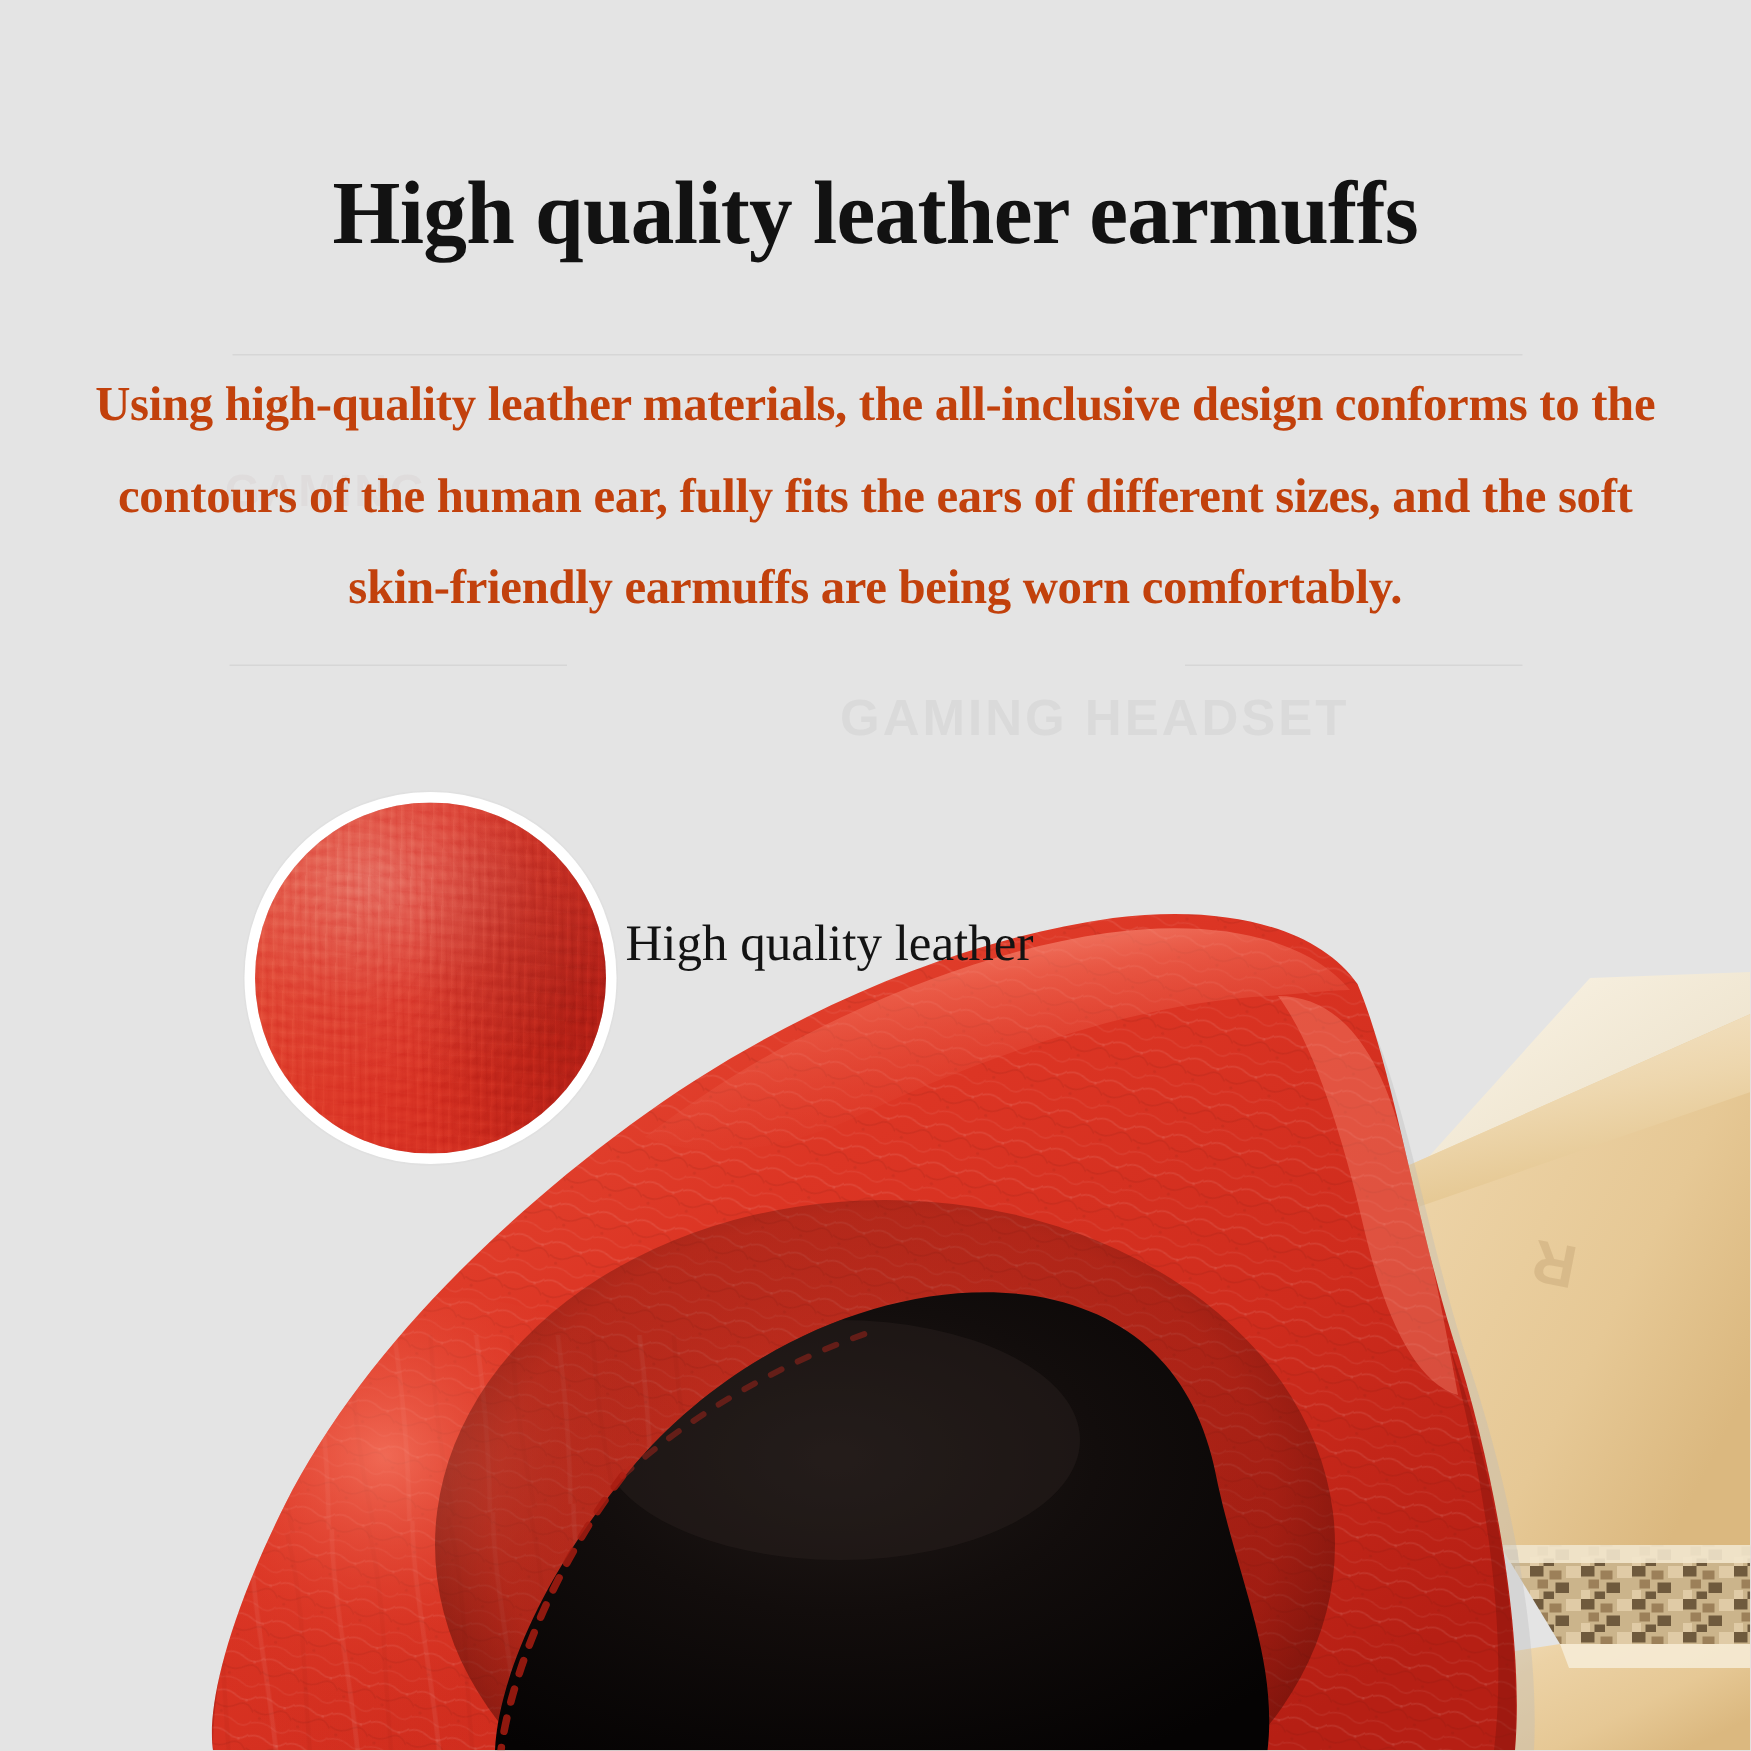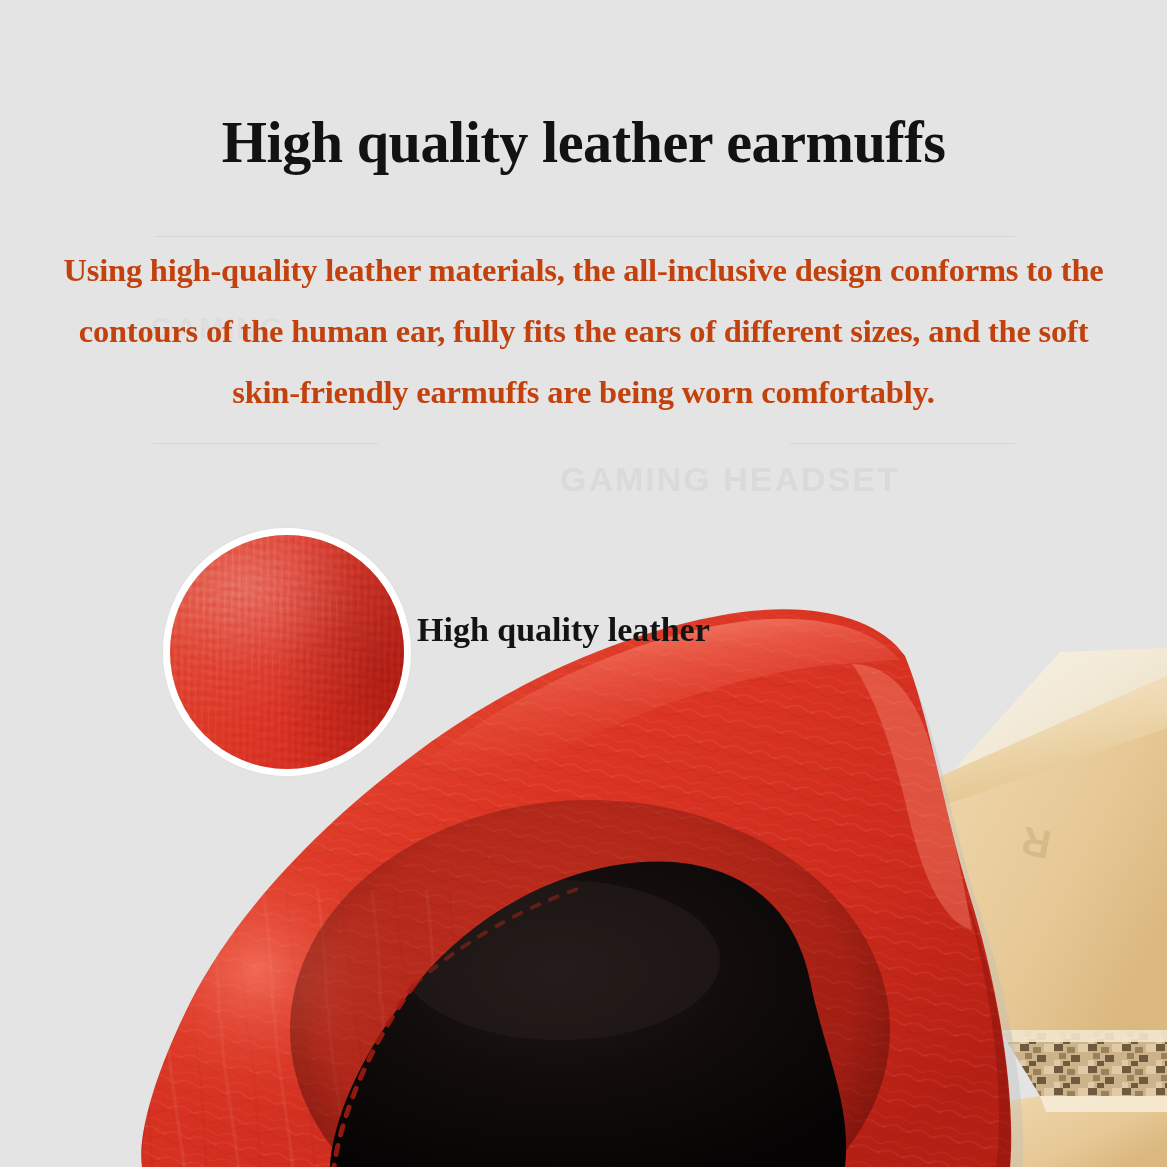--- a/index.html
+++ b/index.html
@@ -135,21 +135,21 @@
       repeating-linear-gradient(88deg, rgba(0,0,0,0.22) 0px, rgba(0,0,0,0) 1px, rgba(0,0,0,0) 5px, rgba(0,0,0,0.18) 6px),
       repeating-linear-gradient(3deg, rgba(255,255,255,0.18) 0px, rgba(255,255,255,0) 2px, rgba(255,255,255,0) 9px);
     mix-blend-mode: soft-light;
   }
 
   .swatch-caption {
     position: absolute;
     left: 417px;
     top: 611px;
     font-size: 34px;
-    font-weight: 700;
+    font-weight: 400;
     color: #131313;
     letter-spacing: 0px;
     white-space: nowrap;
     z-index: 6;
   }
 
   
   .product {
     position: absolute;
     left: 0;

